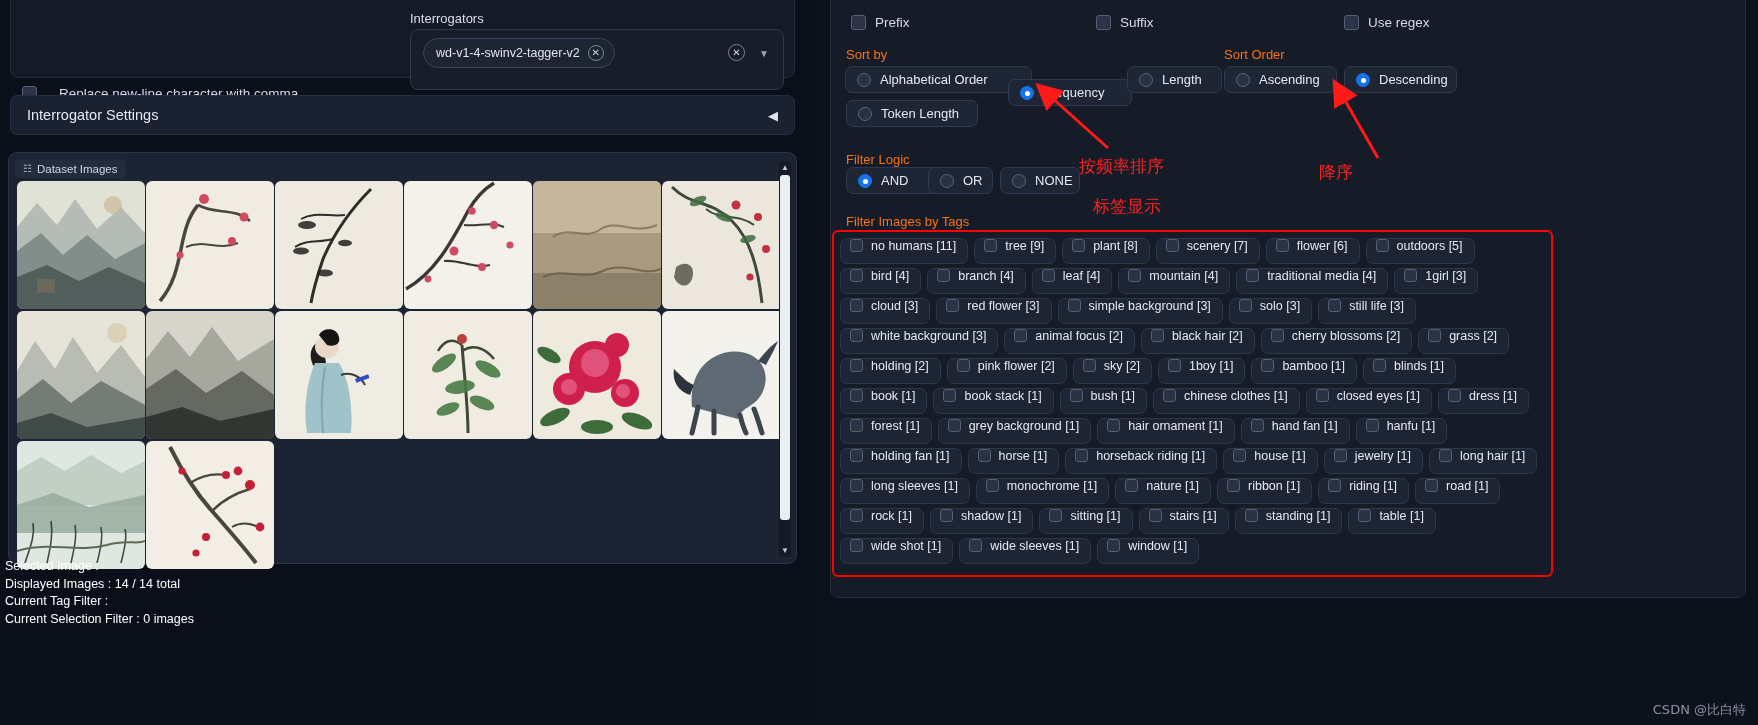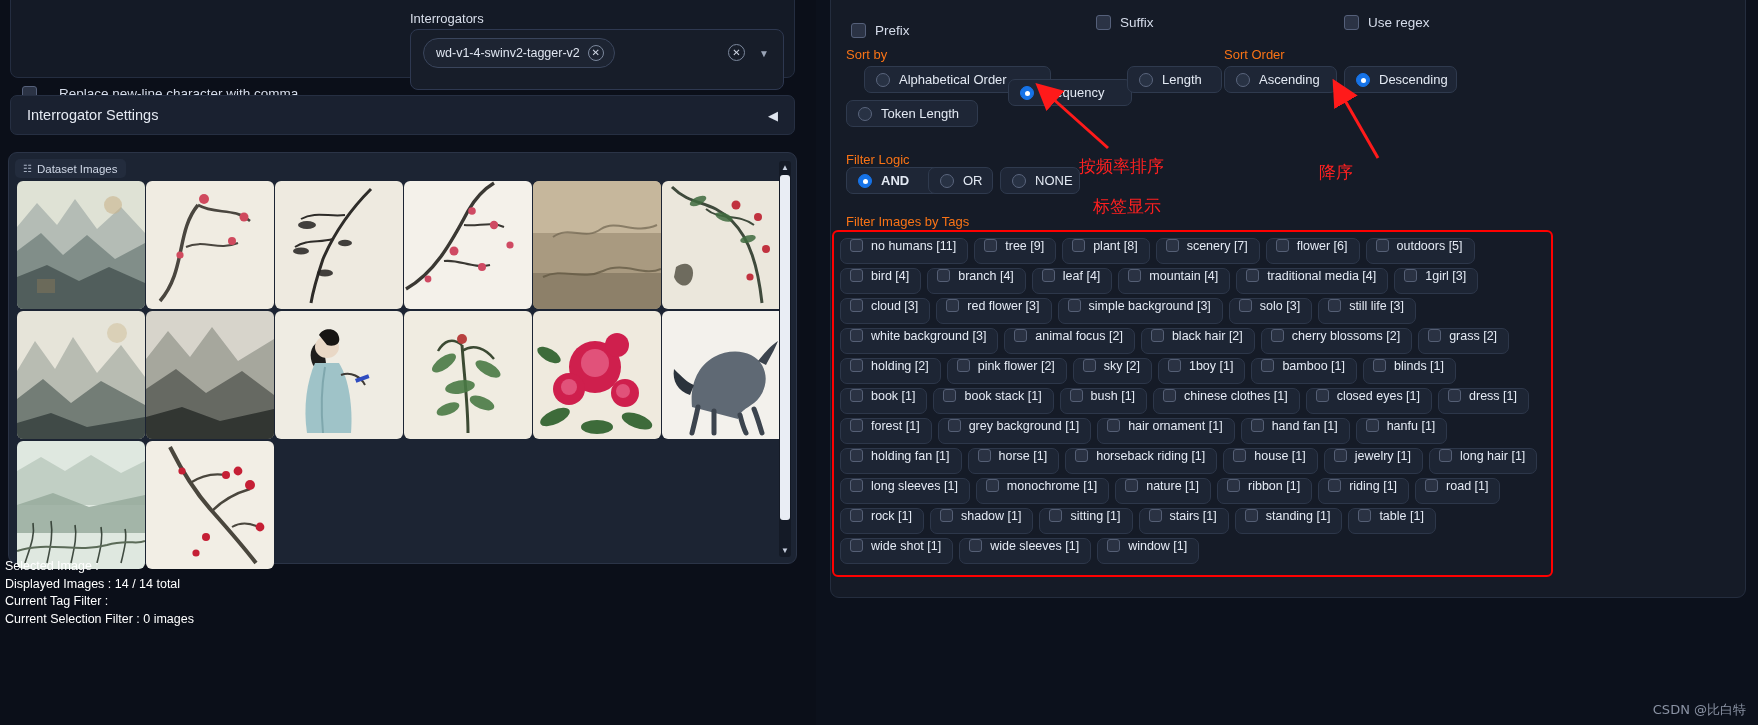--- a/index.html
+++ b/index.html
@@ -191,21 +191,21 @@
     width: 916px; height: 612px;
     background: #151b27;
     border: 1px solid #242d3e;
     border-radius: 9px;
   }
 
   .chk-row {
     position: absolute;
     display: flex; align-items: center; gap: 9px;
   }
-  #chk-prefix { left: 20px; top: 28px; margin-top: 8px; }
+  #chk-prefix { left: 20px; top: 28px; }
   #chk-suffix { left: 265px; top: 28px; }
   #chk-regex  { left: 513px; top: 28px; }
 
   .group-label {
     position: absolute;
     font-size: 13px;
     color: #f97316;
   }
   #sortby-label { left: 15px; top: 60px; }
   #sortorder-label { left: 393px; top: 60px; }
@@ -241,29 +241,29 @@
     border-color: #1673e8;
   }
   .radio-dot.on::after {
     content: "";
     position: absolute; left: 4px; top: 4px;
     width: 5px; height: 5px; border-radius: 50%;
     background: #ffffff;
   }
 
   
-  #rb-alpha   { left: 33px;  top: 79px; width: 187px; }
+  #rb-alpha   { left: 14px;  top: 79px; width: 187px; }
   #rb-freq    { left: 177px; top: 92px; width: 124px; }
   #rb-length  { left: 296px; top: 79px; width: 95px;  }
   #rb-token   { left: 15px;  top: 113px; width: 132px; }
   #rb-asc     { left: 393px; top: 79px; width: 113px; }
   #rb-desc    { left: 513px; top: 79px; width: 113px; }
 
   
-  #rb-and   { left: 15px;  top: 180px; width: 96px; font-weight: bold; }
+  #rb-and   { left: 15px;  top: 180px; width: 96px; }
   #rb-or    { left: 97px;  top: 180px; width: 65px; }
   #rb-none  { left: 169px; top: 180px; width: 80px; }
 
   #tags-container {
     position: absolute;
     left: 1px; top: 243px;
     width: 721px; height: 347px;
     border: 2px solid #ff0000;
     border-radius: 6px;
     padding: 6px 4px 0 6px;

